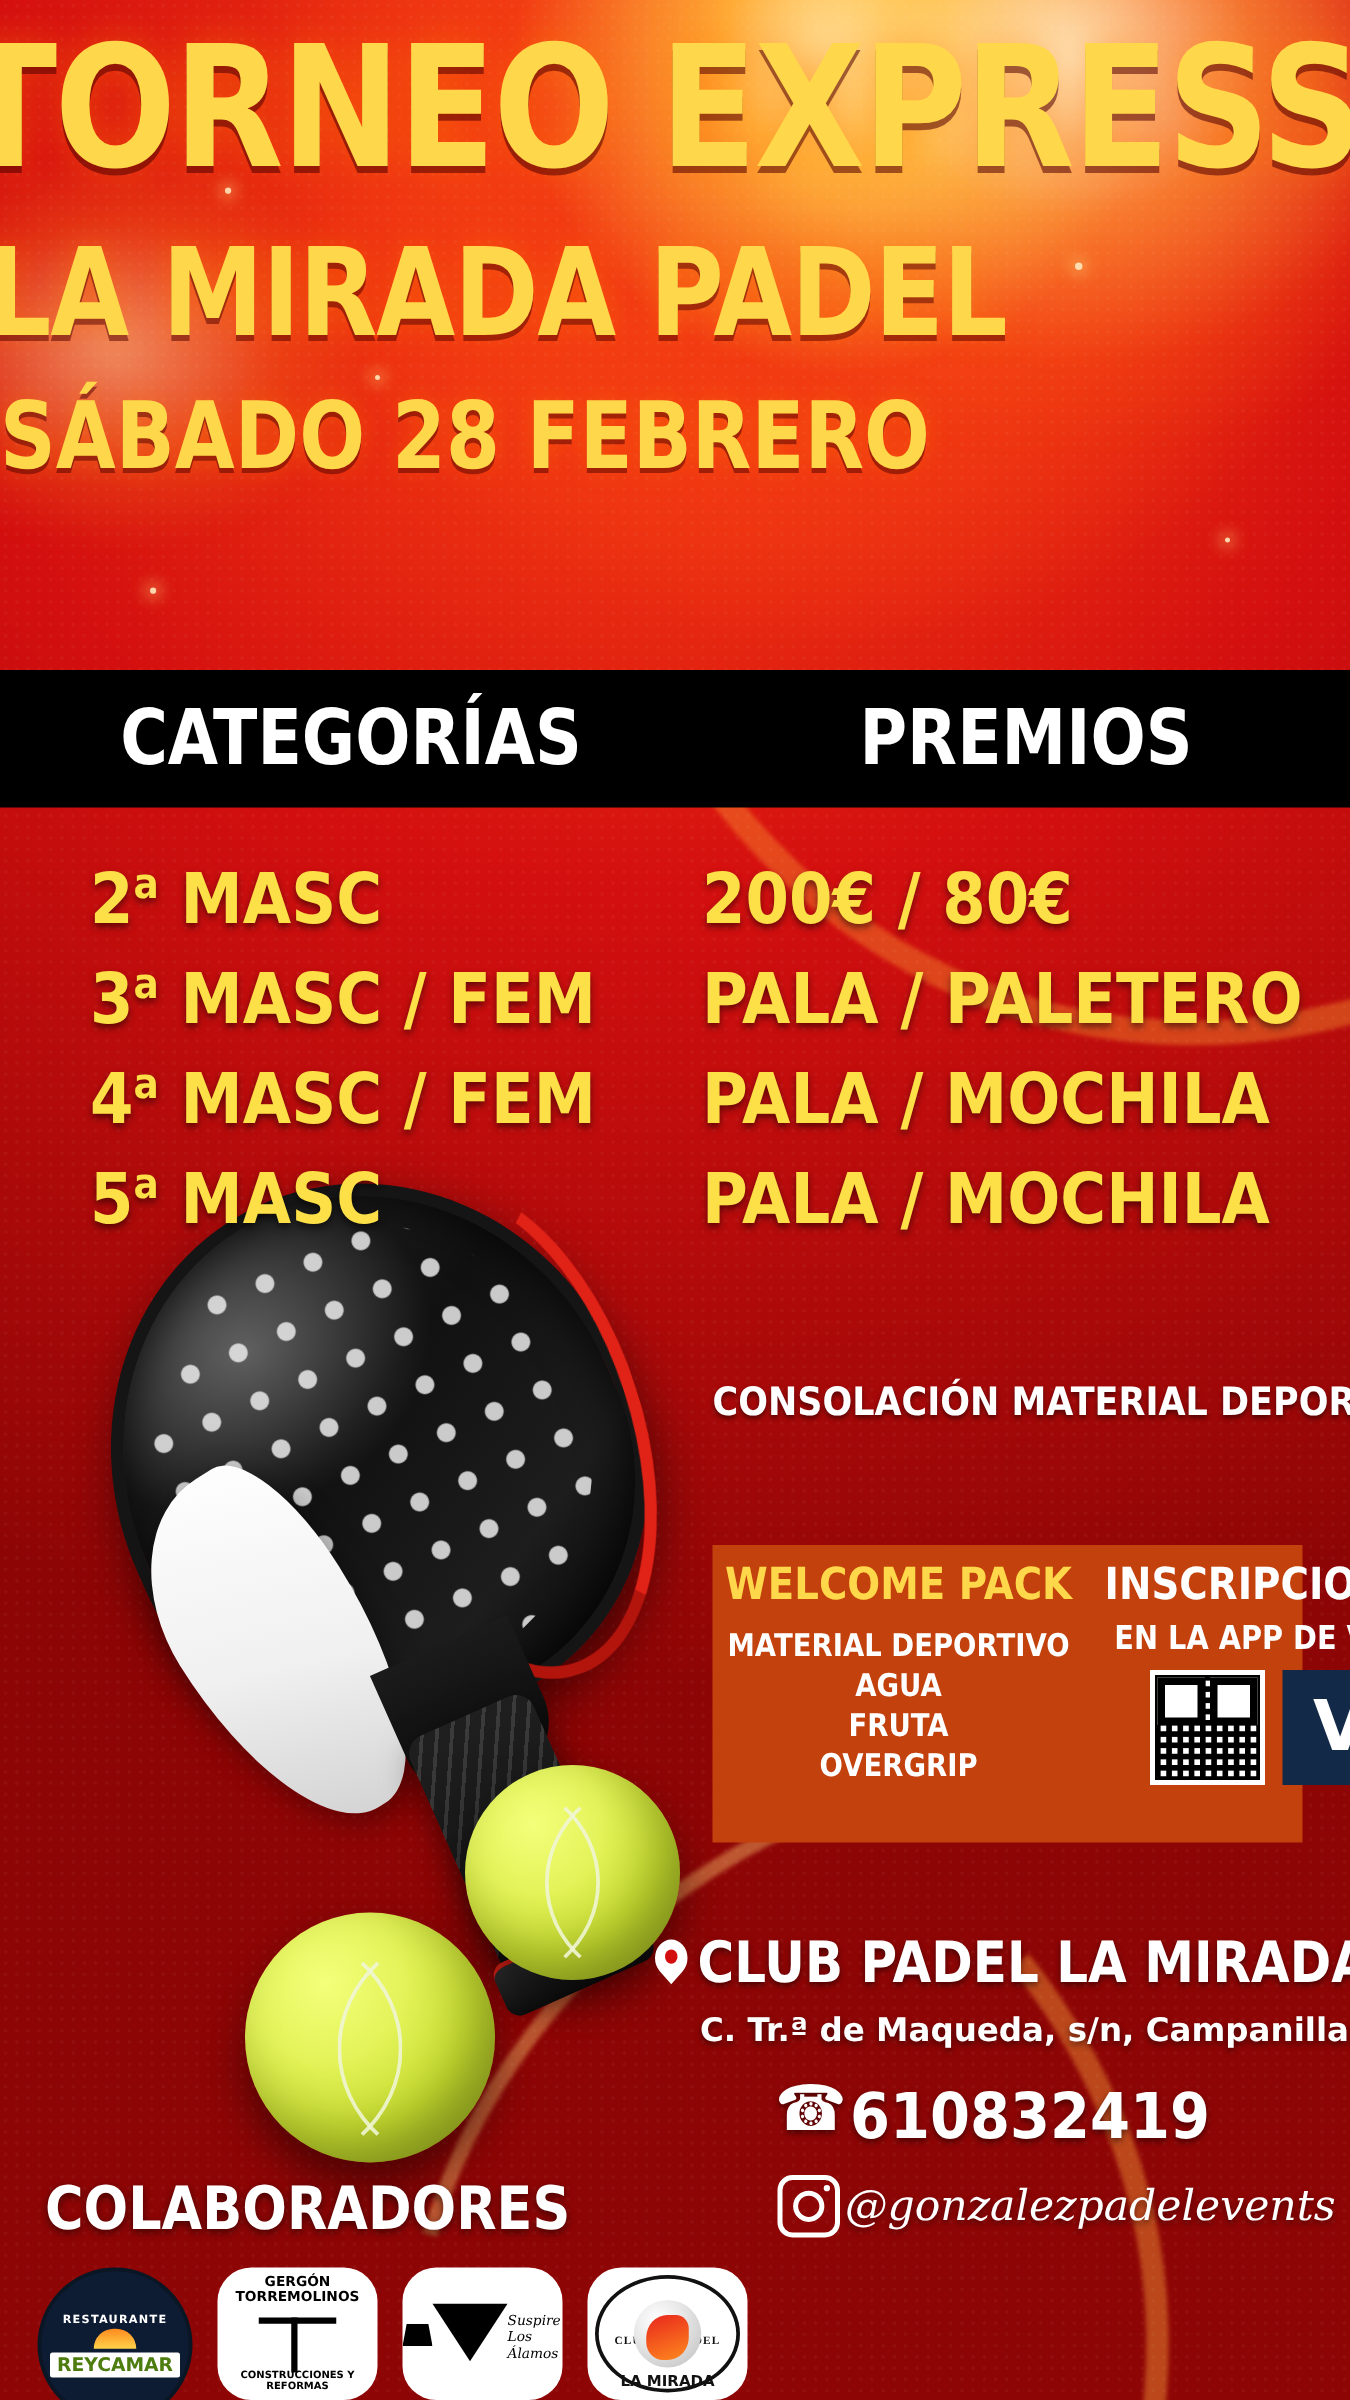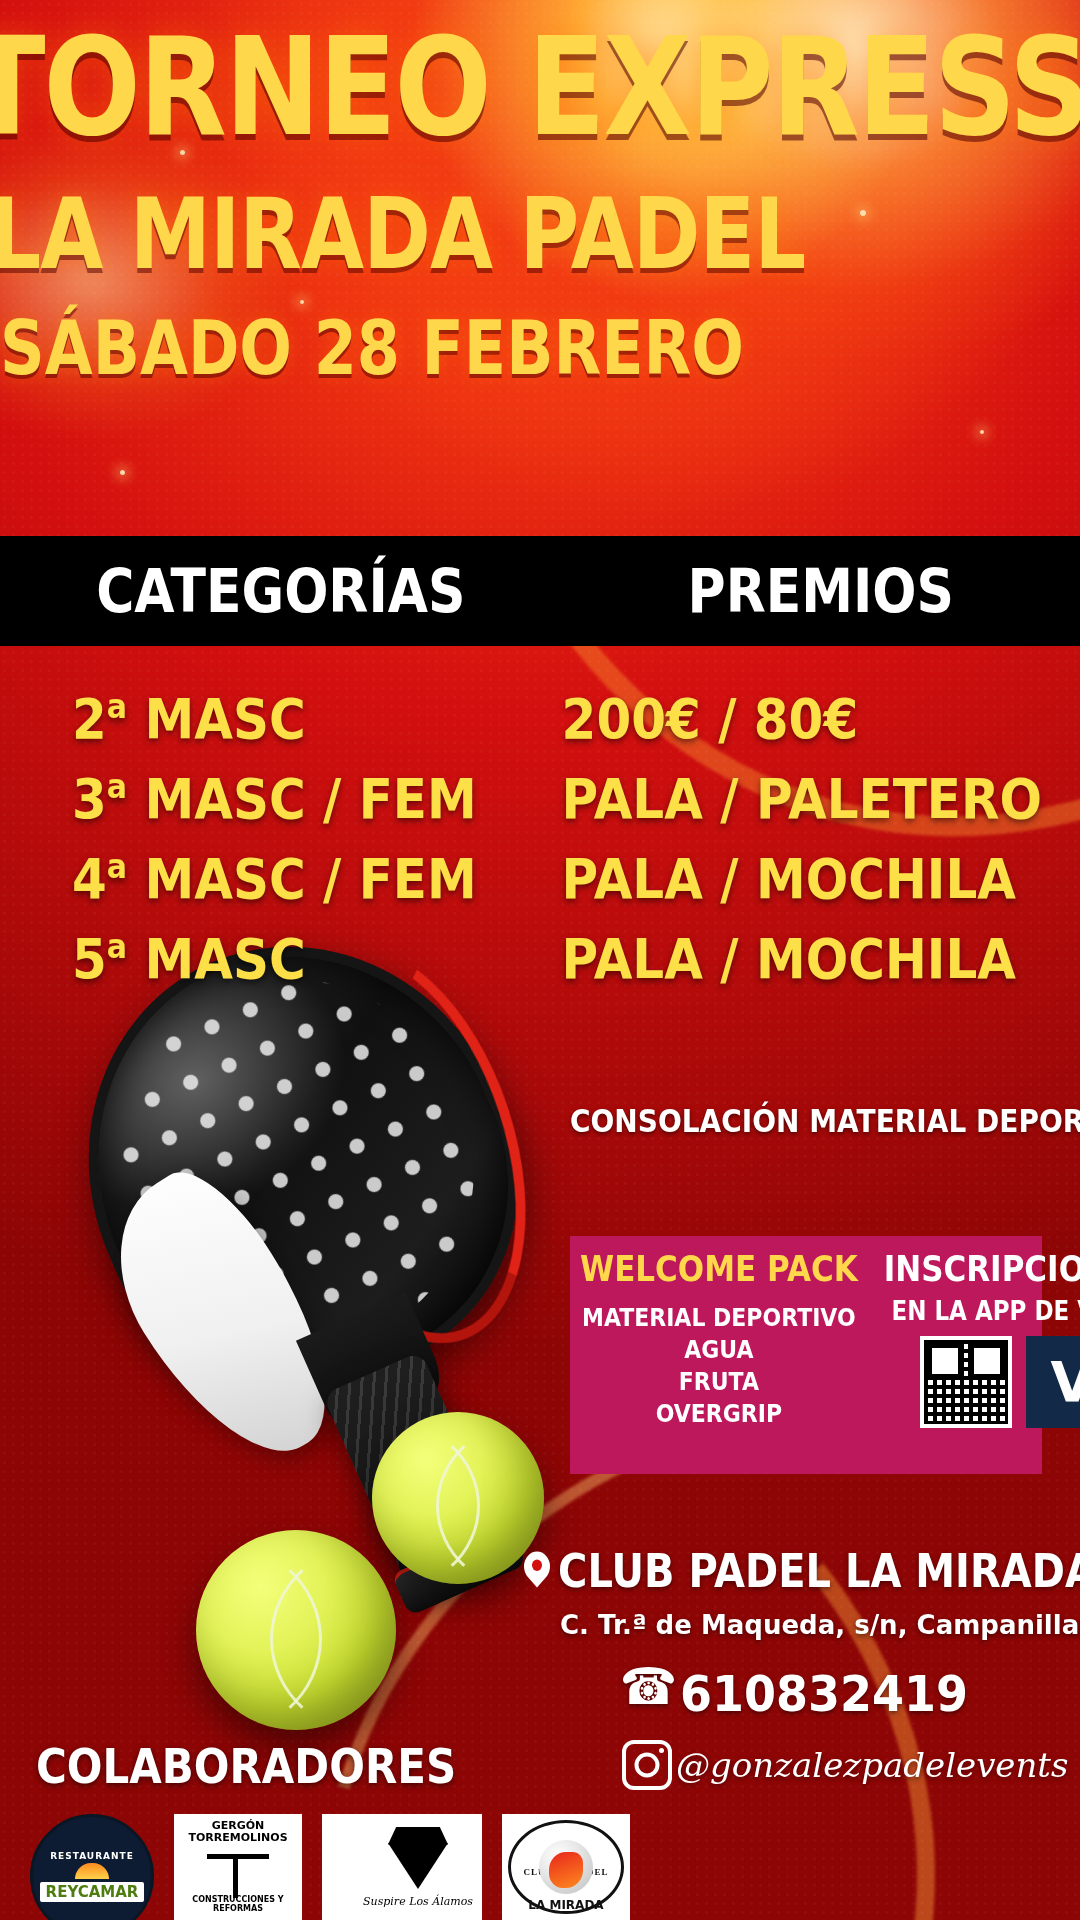--- a/index.html
+++ b/index.html
@@ -304,21 +304,21 @@
   .ball1 .seam.b { right: -88px; top: 6px; width: 190px; height: 170px; border-color: transparent transparent transparent rgba(240,245,210,0.9); }
   .ball2 { left: 196px; top: 1530px; width: 200px; height: 200px; }
   .ball2 .seam.a { left: -100px; top: 8px; width: 220px; height: 196px; border-color: transparent rgba(240,245,210,0.9) transparent transparent; }
   .ball2 .seam.b { right: -100px; top: 8px; width: 220px; height: 196px; border-color: transparent transparent transparent rgba(240,245,210,0.9); }
 
   
   .packbox {
     position: absolute;
     left: 570px; top: 1236px;
     width: 472px; height: 238px;
-    background: #be185d;
+    background: #c2410c;
     z-index: 8;
     display: flex;
   }
   .packbox .left {
     flex: 0 0 48%;
     padding: 14px 6px 10px 10px;
     box-sizing: border-box;
     text-align: center;
   }
   .packbox .divider {
@@ -550,20 +550,21 @@
     z-index: 8;
   }
   .logo {
     width: 128px; height: 106px;
     background: #fff;
     position: relative;
     overflow: hidden;
     display: flex;
     align-items: center;
     justify-content: center;
+    border-radius: 27px;
   }
   .logo.round {
     border-radius: 50%;
     width: 118px; height: 118px;
     background: #0d1b33;
   }
   .logo-rey {
     background: radial-gradient(circle at 50% 38%, #1d4a7a 0%, #0d2744 60%, #071a2e 100%);
     color: #fff;
     flex-direction: column;
@@ -618,21 +619,21 @@
     width: 62px; height: 5px;
     background: #000;
   }
   .logo-ger .bot {
     font-family: "DejaVu Sans", sans-serif;
     font-weight: 900;
     font-size: 8px;
     text-align: center;
     line-height: 1.1;
   }
-  .logo-sus { flex-direction: column; color: #000; padding-left: 32px; }
+  .logo-sus { flex-direction: row; color: #000; }
   .logo-sus .diamond {
     width: 0; height: 0;
     border-left: 30px solid transparent;
     border-right: 30px solid transparent;
     border-top: 46px solid #000;
     margin-bottom: 2px;
   }
   .logo-sus .diamond-top {
     width: 60px; height: 18px;
     background: #000;

